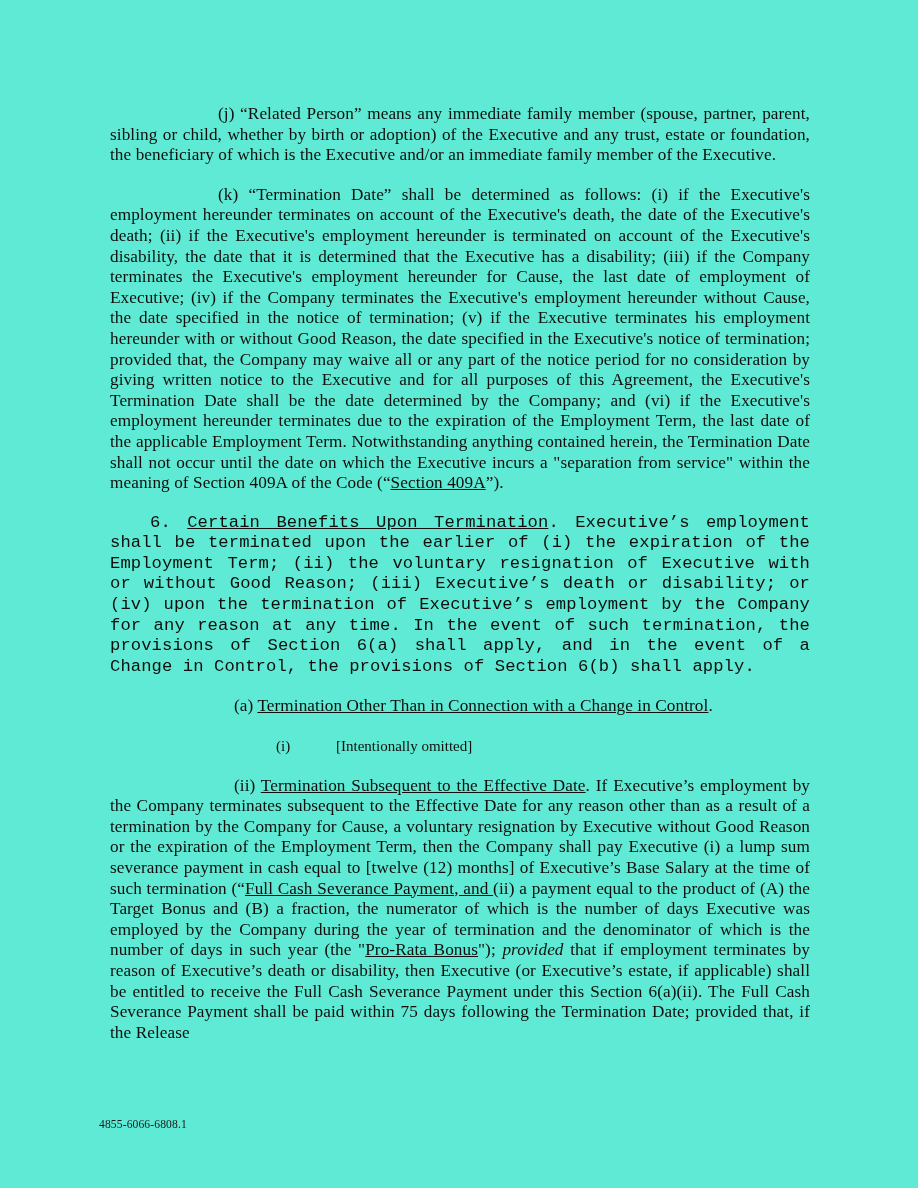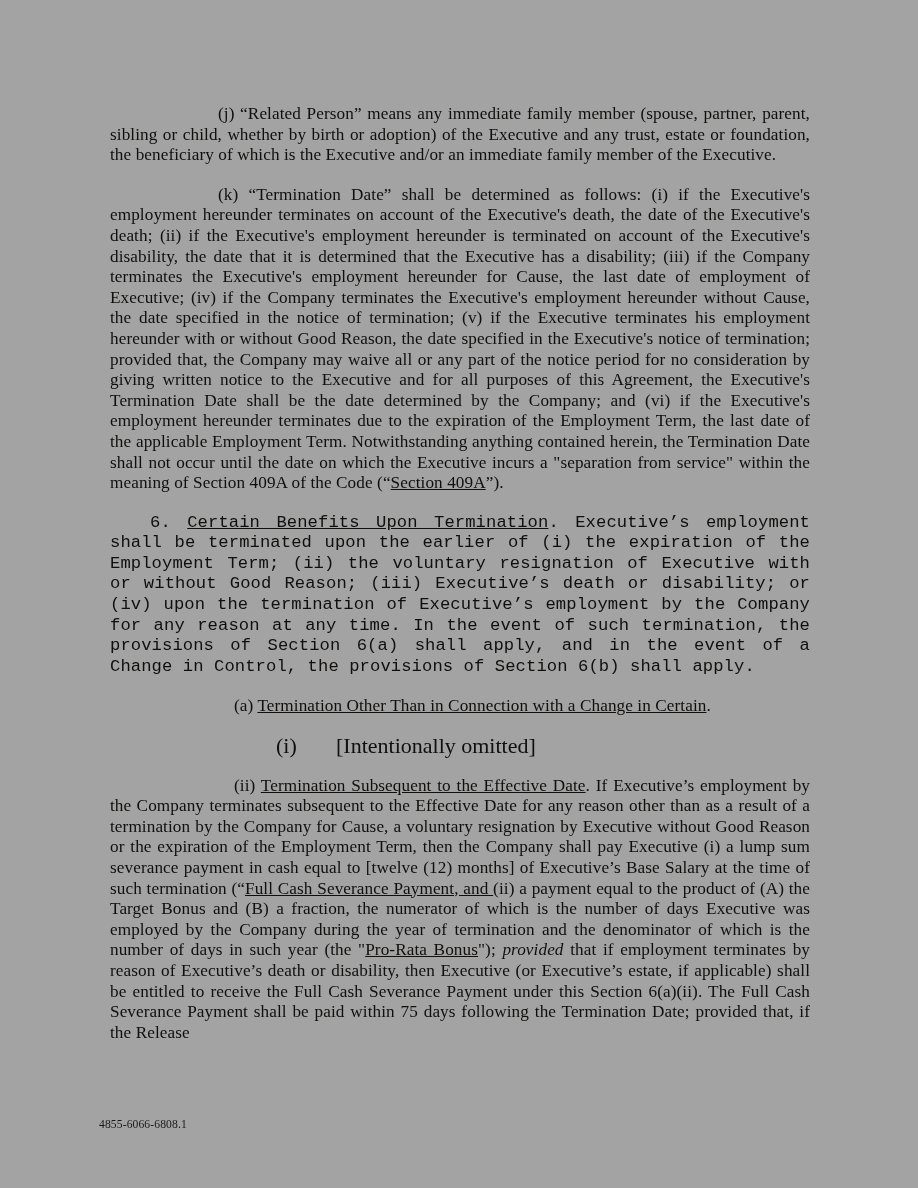--- a/index.html
+++ b/index.html
@@ -13,21 +13,21 @@
     font-family: "Liberation Serif", serif;
     color: #100f0d;
     -webkit-font-smoothing: antialiased;
   }
   .page {
     position: relative;
     width: 918px;
     height: 1188px;
     box-sizing: border-box;
     padding: 104px 108px 0 110px;
-    background: #a3a3a3;
+    background: #5eead4;
     overflow: hidden;
   }
   .doc-body {
     width: 700px;
   }
   p.para {
     margin: 0 0 19px 0;
     font-size: 17.2px;
     line-height: 20.6px;
     text-align: justify;
@@ -38,21 +38,21 @@
     margin-bottom: 0;
   }
   .ind-big { text-indent: 108px; }
   .ind-small { text-indent: 40px; font-family: Liberation Mono, monospace; }
   .ind-tab { text-indent: 124px; }
   .u { text-decoration: underline; }
   .it { font-style: italic; }
   .roman-line {
     display: block;
     margin: 8px 0 19px 0;
-    font-size: 22px;
+    font-size: 15px;
     line-height: 20.6px;
   }
   .roman-line .rn {
     display: inline-block;
     width: 60px;
     margin-left: 166px;
   }
   .footer-code {
     position: absolute;
     left: 99px;
@@ -65,18 +65,18 @@
   }
 </style>
 </head>
 <body>
 
 <div class="page">
   <div class="doc-body" id="doc-body">
       <p class="para ind-big"><span>(j) “Related Person” means any immediate family member (spouse, partner, parent, sibling or child, whether by birth or adoption) of the Executive and any trust, estate or foundation, the beneficiary of which is the Executive and/or an immediate family member of the Executive.</span></p>
       <p class="para ind-big"><span>(k) “Termination Date” shall be determined as follows: (i) if the Executive's employment hereunder terminates on account of the Executive's death, the date of the Executive's death; (ii) if the Executive's employment hereunder is terminated on account of the Executive's disability, the date that it is determined that the Executive has a disability; (iii) if the Company terminates the Executive's employment hereunder for Cause, the last date of employment of Executive; (iv) if the Company terminates the Executive's employment hereunder without Cause, the date specified in the notice of termination; (v) if the Executive terminates his employment hereunder with or without Good Reason, the date specified in the Executive's notice of termination; provided that, the Company may waive all or any part of the notice period for no consideration by giving written notice to the Executive and for all purposes of this Agreement, the Executive's Termination Date shall be the date determined by the Company; and (vi) if the Executive's employment hereunder terminates due to the expiration of the Employment Term, the last date of the applicable Employment Term.  Notwithstanding anything contained herein, the Termination Date shall not occur until the date on which the Executive incurs a "separation from service" within the meaning of Section 409A of the Code (“</span><span class="u">Section 409A</span><span>”).</span></p>
       <p class="para ind-small"><span>6. </span><span class="u">Certain Benefits Upon Termination</span><span>. Executive’s employment shall be terminated upon the earlier of (i) the expiration of the Employment Term; (ii) the voluntary resignation of Executive with or without Good Reason; (iii) Executive’s death or disability; or (iv) upon the termination of Executive’s employment by the Company for any reason at any time.  In the event of such termination, the provisions of Section 6(a) shall apply, and in the event of a Change in Control, the provisions of Section 6(b) shall apply.</span></p>
-      <p class="para ind-tab"><span>(a) </span><span class="u">Termination Other Than in Connection with a Change in Certain</span><span>.</span></p>
+      <p class="para ind-tab"><span>(a) </span><span class="u">Termination Other Than in Connection with a Change in Control</span><span>.</span></p>
       <div class="roman-line"><span class="rn">(i)</span><span>[Intentionally omitted]</span></div>
       <p class="para ind-tab"><span>(ii) </span><span class="u">Termination Subsequent to the Effective Date</span><span>.  If Executive’s employment by the Company terminates subsequent to the Effective Date for any reason other than as a result of a termination by the Company for Cause, a voluntary resignation by Executive without Good Reason or the expiration of the Employment Term, then the Company shall pay Executive (i) a lump sum severance payment in cash equal to [twelve (12) months] of Executive’s Base Salary at the time of such termination (“</span><span class="u">Full Cash Severance Payment, and </span><span>(ii) a payment equal to the product of (A) the Target Bonus and (B) a fraction, the numerator of which is the number of days Executive was employed by the Company during the year of termination and the denominator of which is the number of days in such year (the "</span><span class="u">Pro-Rata Bonus</span><span>"); </span><span class="it">provided</span><span> that if employment terminates by reason of Executive’s death or disability, then Executive (or Executive’s estate, if applicable) shall be entitled to receive the Full Cash Severance Payment under this Section 6(a)(ii). The Full Cash Severance Payment shall be paid within 75 days following the Termination Date; provided that, if the Release</span></p>
     </div>
   <div class="footer-code">4855-6066-6808.1</div>
 </div>
 
 </body></html>

